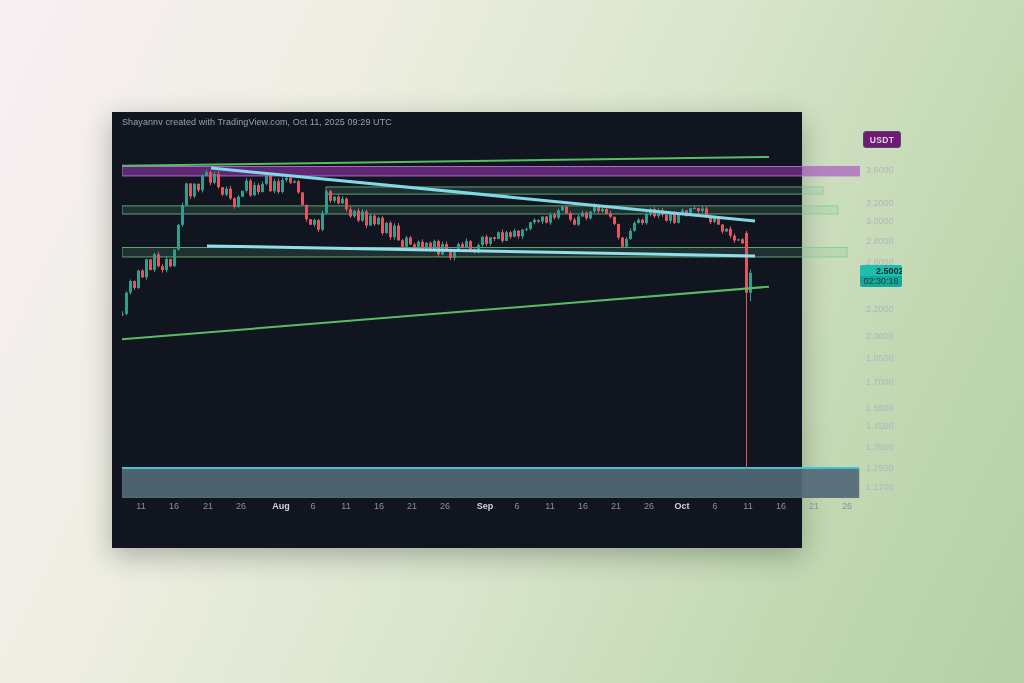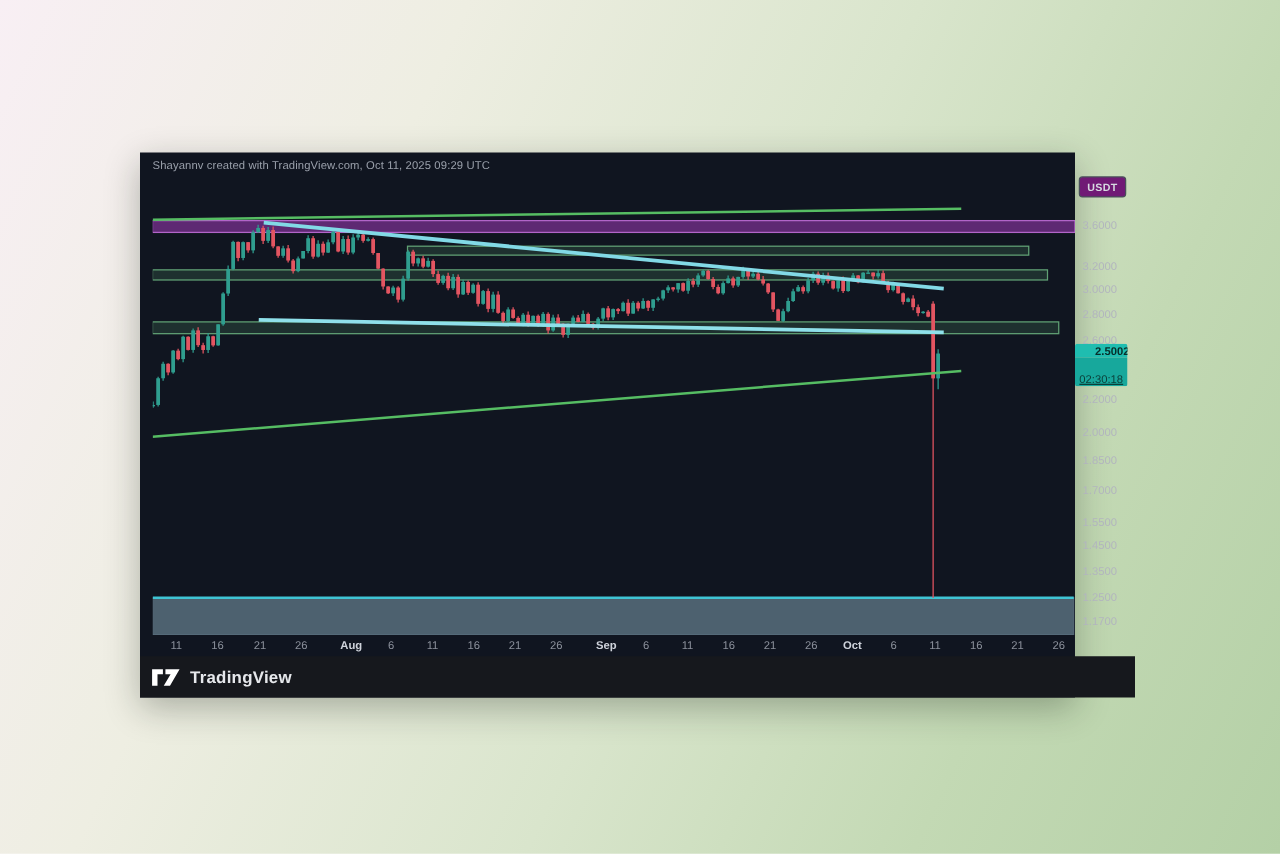--- a/index.html
+++ b/index.html
@@ -2,21 +2,21 @@
 <html><head>
 <meta charset="utf-8">
 <style>
   html,body{margin:0;padding:0;}
   body{
     width:1024px;height:683px;overflow:hidden;
     font-family:"Liberation Sans", sans-serif;
     background:linear-gradient(115deg,#f8eff4 0%,#eeeee2 28%,#d9e5cc 55%,#c3d9b4 78%,#b4d0a6 100%);
   }
   .snapshot{
-    position:absolute;left:112px;top:122px;width:748px;height:436px;
+    position:absolute;left:112px;top:112px;width:690px;height:436px;
     background:#101520;box-shadow:0 8px 26px rgba(20,30,20,.30);
   }
   .attribution{
     position:absolute;left:10px;top:5px;font-size:9px;color:#9aa0ab;letter-spacing:.1px;
   }
   .usdt-btn{
     position:absolute;left:751px;top:19px;width:36px;height:15px;
     border:1px solid #4a4f5a;border-radius:3px;background:#701a75;
     color:#d6d9e0;font-size:8.5px;font-weight:bold;display:flex;align-items:center;justify-content:center;
     letter-spacing:.3px;cursor:pointer;
@@ -28,21 +28,21 @@
     position:absolute;left:748px;top:0;width:48px;height:402px;
   }
   .price-tick{
     position:absolute;left:6px;font-size:9px;color:#b2b5be;white-space:nowrap;
   }
   .last-price-label{
     position:absolute;left:0px;width:42px;border-radius:2px;overflow:hidden;
     text-align:center;font-size:9px;line-height:10px;z-index:3;
   }
   .last-price-label .px{background:#1fbdb0;color:#072e2a;font-weight:bold;padding:1px 16px 0;}
-  .last-price-label .cd{background:#17a89c;color:#0b3f39;padding:12px 0 1px;text-decoration:underline;}
+  .last-price-label .cd{background:#17a89c;color:#0b3f39;padding:0 0 1px;}
   .time-axis{
     position:absolute;left:0;top:386px;width:748px;height:17px;
   }
   .time-tick{
     position:absolute;top:3px;transform:translateX(-50%);
     font-size:9px;color:#8b909b;white-space:nowrap;
   }
   .time-tick.month{color:#cfd3db;font-weight:bold;}
   .footer{
     position:absolute;left:0;top:403px;width:796px;height:33px;background:#16181d;
@@ -431,20 +431,13 @@
       <div class="time-tick" style="left: 504px;">21</div>
       <div class="time-tick" style="left: 537px;">26</div>
       <div class="time-tick month" style="left: 570px;">Oct</div>
       <div class="time-tick" style="left: 603px;">6</div>
       <div class="time-tick" style="left: 636px;">11</div>
       <div class="time-tick" style="left: 669px;">16</div>
       <div class="time-tick" style="left: 702px;">21</div>
       <div class="time-tick" style="left: 735px;">26</div>
     </div>
 
-  <div class="footer">
-    <svg width="24" height="16" viewBox="0 0 36 22">
-      <path fill="#ffffff" d="M1 1 h13 v6 h-6.5 v14 h-6.5 z"></path>
-      <path fill="#ffffff" d="M17 1 h17 l-11.5 20 h-7.5 l8.2 -14 h-6.2 z"></path>
-    </svg>
-    <span class="brand">TradingView</span>
-  </div>
 </div>
 
 </body></html>

